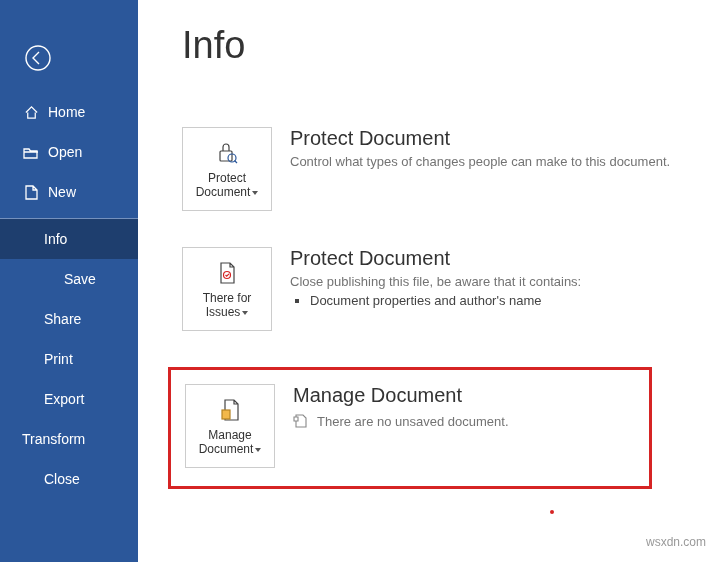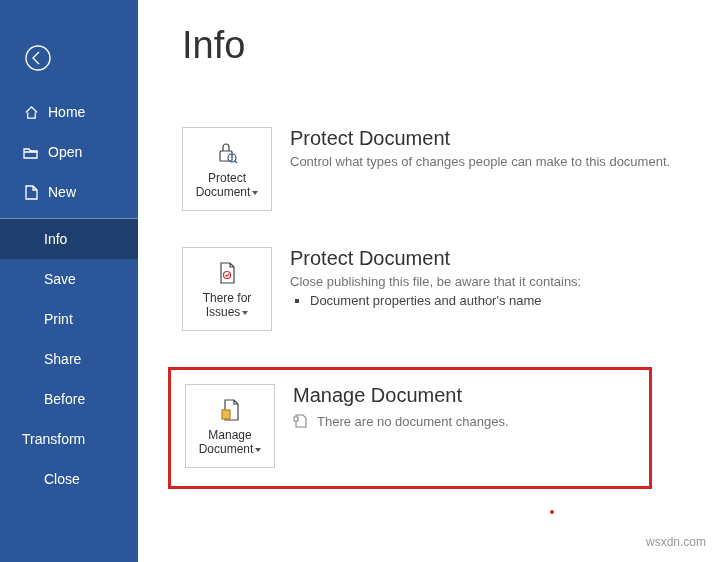--- a/index.html
+++ b/index.html
@@ -157,31 +157,31 @@
         </svg>
     </span>
     <span>New</span>
   </div>
 
   <div class="side-divider"></div>
 
   <div class="side-item selected" style="padding-left:44px;">
     <span>Info</span>
   </div>
-  <div class="side-item" style="padding-left:44px;">
+  <div class="side-item" style="padding-left:44px;margin-left:20px;">
     <span>Save</span>
   </div>
   <div class="side-item" style="padding-left:44px;">
+    <span>Share</span>
+  </div>
+  <div class="side-item" style="padding-left:44px;">
     <span>Print</span>
   </div>
   <div class="side-item" style="padding-left:44px;">
-    <span>Share</span>
-  </div>
-  <div class="side-item" style="padding-left:44px;">
-    <span>Before</span>
+    <span>Export</span>
   </div>
   <div class="side-item" style="">
     <span>Transform</span>
   </div>
   <div class="side-item" style="padding-left:44px;">
     <span>Close</span>
   </div>
 </div>
 
 <div class="main">
@@ -238,21 +238,21 @@
       </div>
       <div class="sec-body">
         <h2>Manage Document</h2>
         <div class="manage-row">
           <span class="mi">
             <svg width="16" height="16" viewBox="0 0 16 16" fill="none" stroke="#888" stroke-width="1.1">
               <path d="M3 2 H10 L13 5 V14 H3 Z"></path>
               <path d="M1 4 H5 V8 H1 Z" fill="#fff"></path>
             </svg>
           </span>
-          <span class="desc">There are no document changes.</span>
+          <span class="desc">There are no unsaved document.</span>
         </div>
       </div>
     </div>
   </div>
 
   <div class="reddot"></div>
 </div>
 
 <div class="watermark">wsxdn.com</div>
 

